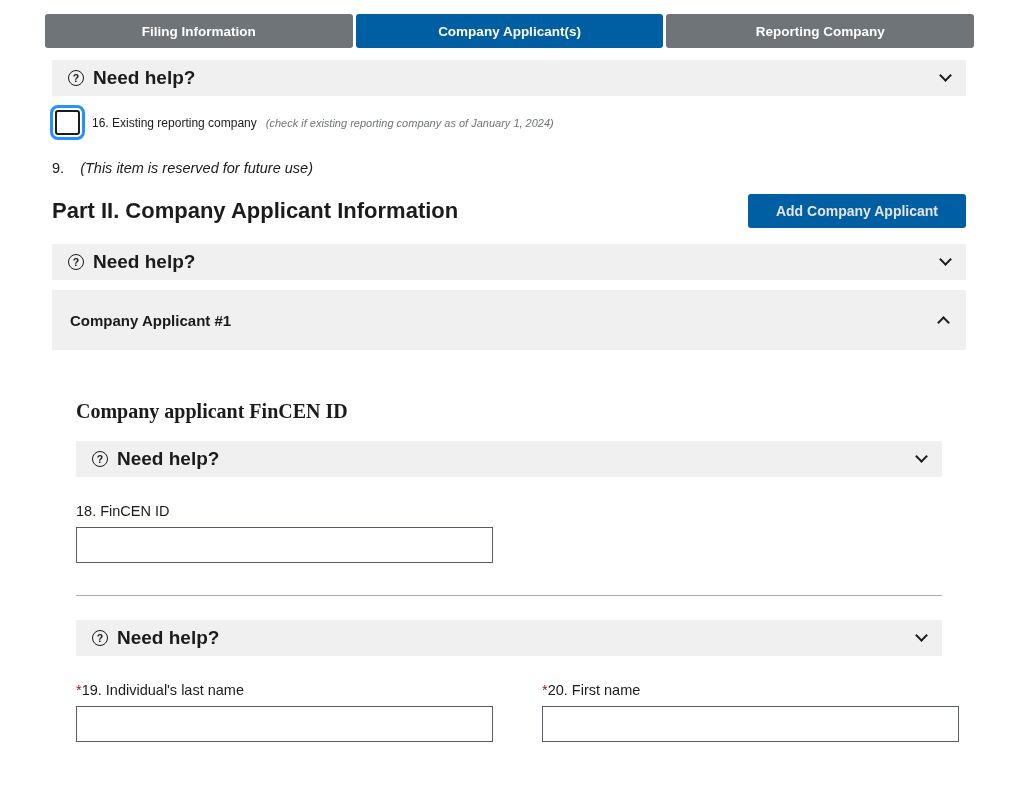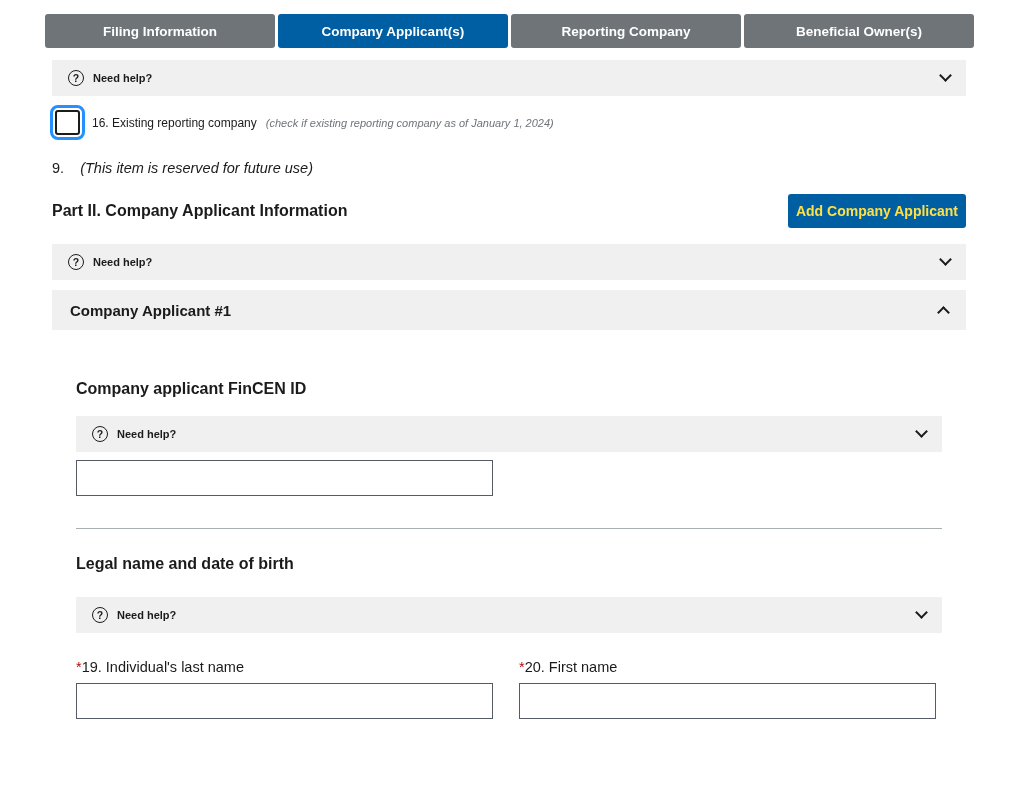--- a/index.html
+++ b/index.html
@@ -37,21 +37,21 @@
 
   
   .helpbar {
     display: flex;
     align-items: center;
     background: #f0f0f0;
     height: 36px;
     padding: 0 16px;
     cursor: pointer;
   }
-  .helpbar .label { font-weight: bold; font-size: 11px; }
+  .helpbar .label { font-weight: bold; font-size: 19px; }
   .help-icon {
     width: 16px; height: 16px;
     border: 1.5px solid #1b1b1b;
     border-radius: 50%;
     font-size: 10.5px;
     font-weight: bold;
     display: flex; align-items: center; justify-content: center;
     margin-right: 9px;
     flex: none;
   }
@@ -95,51 +95,51 @@
   .item17 { margin-top: 22px; font-size: 14.5px; }
   .item17 .reserved { font-style: italic; margin-left: 12px; }
 
   
   .part-row {
     margin-top: 18px;
     display: flex;
     align-items: center;
     justify-content: space-between;
   }
-  .part-title { font-size: 16px; font-weight: bold; }
+  .part-title { font-size: 22px; font-weight: bold; }
   .add-btn {
     background: #005ea2;
-    color: #fde047;
+    color: #e5e5e5;
     font-family: "Liberation Sans", sans-serif;
     font-weight: bold;
     font-size: 14px;
     height: 34px;
-    padding: 0 8px;
+    padding: 0 28px;
     border: none;
     border-radius: 3px;
     cursor: pointer;
   }
 
   .mt16 { margin-top: 16px; }
 
   
   .applicant-header {
     margin-top: 10px;
     background: #f0f0f0;
-    height: 40px;
+    height: 60px;
     display: flex;
     align-items: center;
     padding: 0 18px;
     cursor: pointer;
   }
   .applicant-header .label { font-weight: bold; font-size: 15px; }
 
   .applicant-body { padding: 50px 24px 22px 24px; }
 
-  .section-heading { font-size: 16px; font-weight: bold; }
+  .section-heading { font-size: 20px; font-weight: bold; font-family: Liberation Serif, serif; }
 
   .inner-helpbar { margin-top: 18px; }
   .inner-helpbar2 { margin-top: 24px; }
 
   .field-label { font-size: 14.5px; margin-top: 26px; }
   .req { color: #b50909; }
 
   .text-input {
     display: block;
     margin-top: 8px;
@@ -154,31 +154,30 @@
   }
 
   .divider {
     margin-top: 32px;
     border: none;
     border-top: 1px solid #a9aeb1;
   }
 
   .name-heading { margin-top: 26px; }
 
-  .two-col { display: flex; gap: 26px; }
+  .two-col { display: flex; gap: 49px; }
   .col { width: 417px; }
 </style>
 </head>
 <body>
 
 <div class="tabs">
   <button class="tab">Filing Information</button>
   <button class="tab active">Company Applicant(s)</button>
   <button class="tab">Reporting Company</button>
-  <button class="tab">Beneficial Owner(s)</button>
 </div>
 
 <div class="content">
 
   <div class="helpbar mt16" style="margin-top:12px;">
     <span class="help-icon">?</span>
     <span class="label">Need help?</span>
     <span class="chev down"></span>
   </div>
 
@@ -212,25 +211,25 @@
   <div class="applicant-body">
 
     <h2 class="section-heading">Company applicant FinCEN ID</h2>
 
     <div class="helpbar inner-helpbar">
       <span class="help-icon">?</span>
       <span class="label">Need help?</span>
       <span class="chev down"></span>
     </div>
 
+    <div class="field-label">18. FinCEN ID</div>
     <input class="text-input" type="text" value="" style="">
 
     <hr class="divider">
 
-    <h2 class="section-heading name-heading">Legal name and date of birth</h2>
 
     <div class="helpbar inner-helpbar2">
       <span class="help-icon">?</span>
       <span class="label">Need help?</span>
       <span class="chev down"></span>
     </div>
 
     <div class="two-col">
       <div class="col">
         <div class="field-label">

